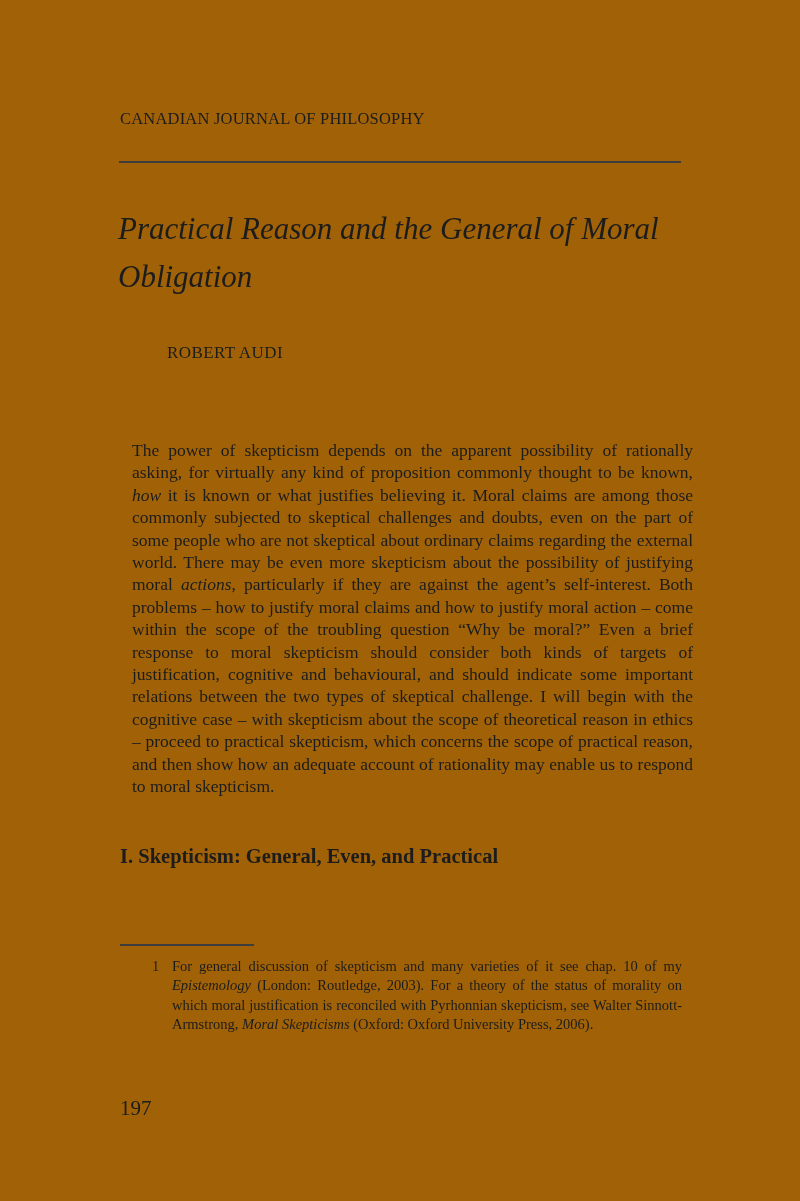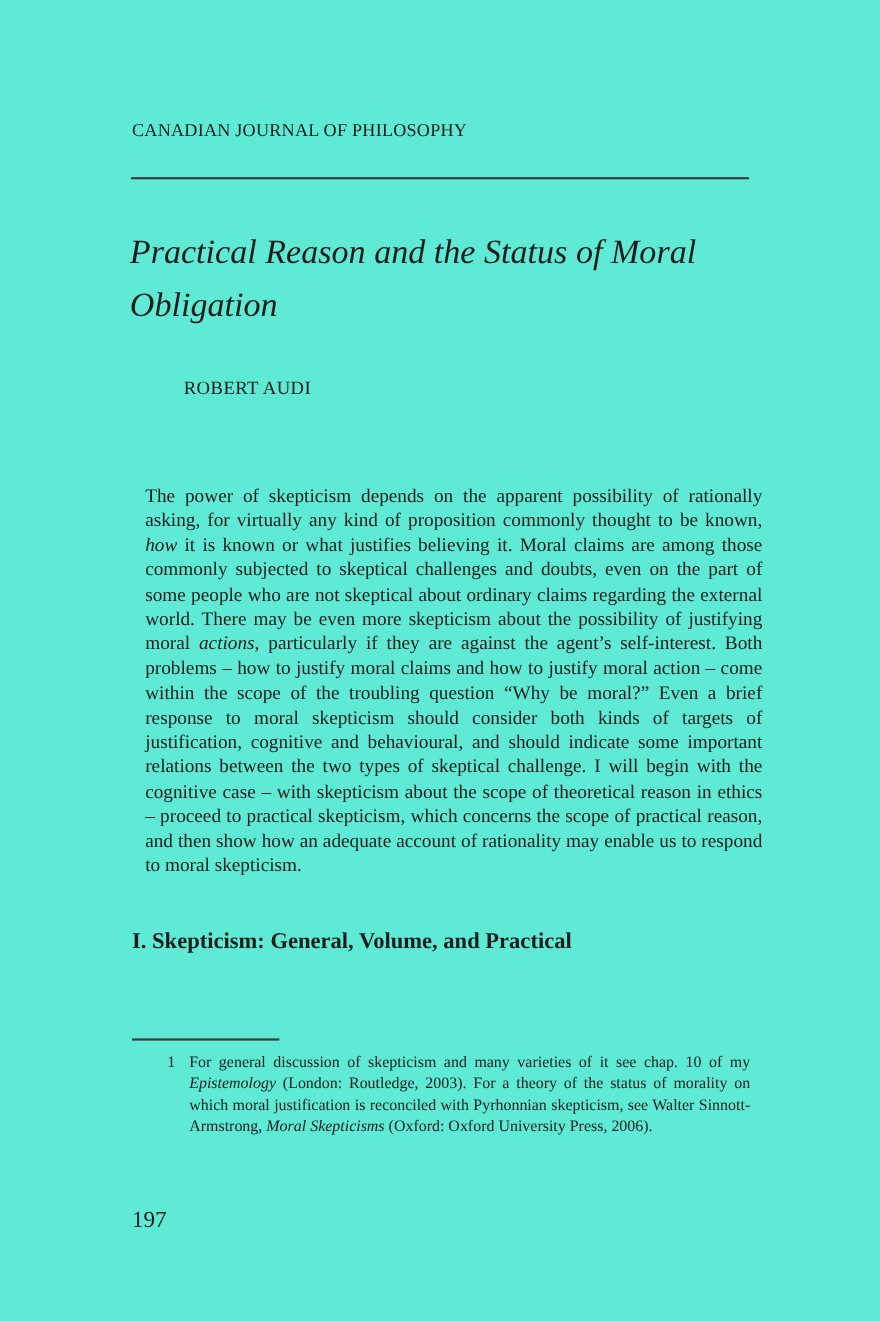--- a/index.html
+++ b/index.html
@@ -5,21 +5,21 @@
   html, body {
     margin: 0;
     padding: 0;
     background: #ffffff;
     font-family: "Liberation Serif", serif;
   }
   .page {
     position: relative;
     width: 800px;
     height: 1201px;
-    background: #5eead4;
+    background: #a16207;
     color: #1c1c1c;
     overflow: hidden;
   }
   .journal-header {
     position: absolute;
     top: 108px;
     left: 120px;
     width: 561px;
     font-size: 16.5px;
     line-height: 21px;
@@ -128,29 +128,29 @@
 
 <div class="page">
 
   <header class="journal-header">
     <div>CANADIAN JOURNAL OF PHILOSOPHY</div>
   </header>
 
   <div class="rule header-rule"></div>
 
   <h1 class="title">
-    <span class="tline">Practical Reason and the Status of Moral</span>
+    <span class="tline">Practical Reason and the General of Moral</span>
     <span class="tline">Obligation</span>
   </h1>
 
   <div class="author">ROBERT AUDI</div>
 
   <p class="intro"><span>The power of skepticism depends on the apparent possibility of rationally asking, for virtually any kind of proposition commonly thought to be known, </span><span style="font-style: italic;">how</span><span> it is known or what justifies believing it. Moral claims are among those commonly subjected to skeptical challenges and doubts, even on the part of some people who are not skeptical about ordinary claims regarding the external world. There may be even more skepticism about the possibility of justifying moral </span><span style="font-style: italic;">actions</span><span>, particularly if they are against the agent’s self-interest. Both problems – how to justify moral claims and how to justify moral action – come within the scope of the troubling question “Why be moral?” Even a brief response to moral skepticism should consider both kinds of targets of justification, cognitive and behavioural, and should indicate some important relations between the two types of skeptical challenge. I will begin with the cognitive case – with skepticism about the scope of theoretical reason in ethics – proceed to practical skepticism, which concerns the scope of practical reason, and then show how an adequate account of rationality may enable us to respond to moral skepticism.</span></p>
 
-  <h2 class="section-heading">I. Skepticism: General, Volume, and Practical</h2>
+  <h2 class="section-heading">I. Skepticism: General, Even, and Practical</h2>
 
 
   <div class="rule footnote-rule"></div>
 
   <div class="footnote">
     <span class="fn-num">1</span>
     <span class="fn-text"><span>For general discussion of skepticism and many varieties of it see chap. 10 of my </span><span style="font-style: italic;">Epistemology</span><span> (London: Routledge, 2003). For a theory of the status of morality on which moral justification is reconciled with Pyrhonnian skepticism, see Walter Sinnott-Armstrong, </span><span style="font-style: italic;">Moral Skepticisms</span><span> (Oxford: Oxford University Press, 2006).</span></span>
   </div>
 
   <div class="page-number">197</div>

